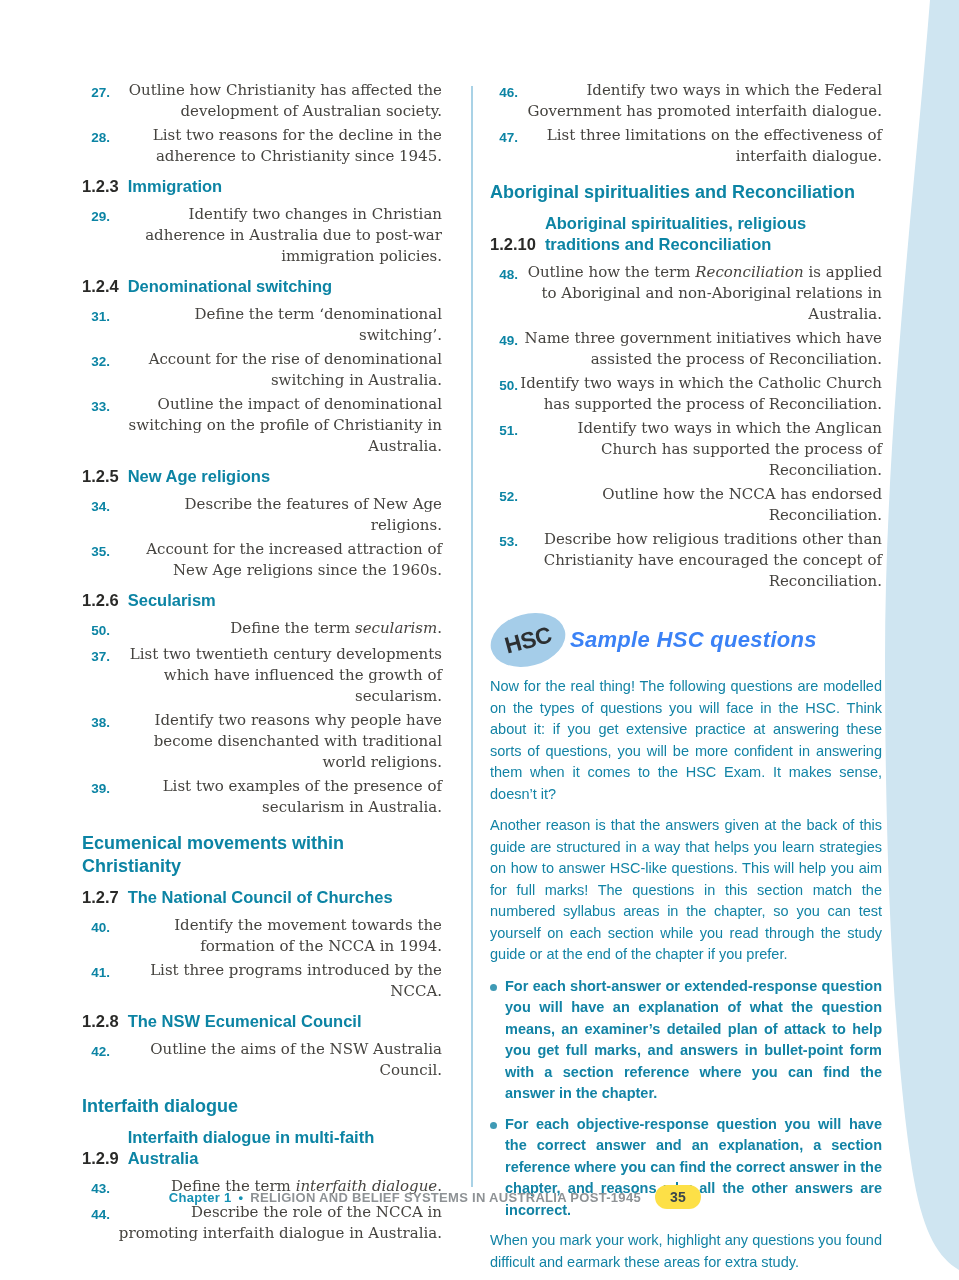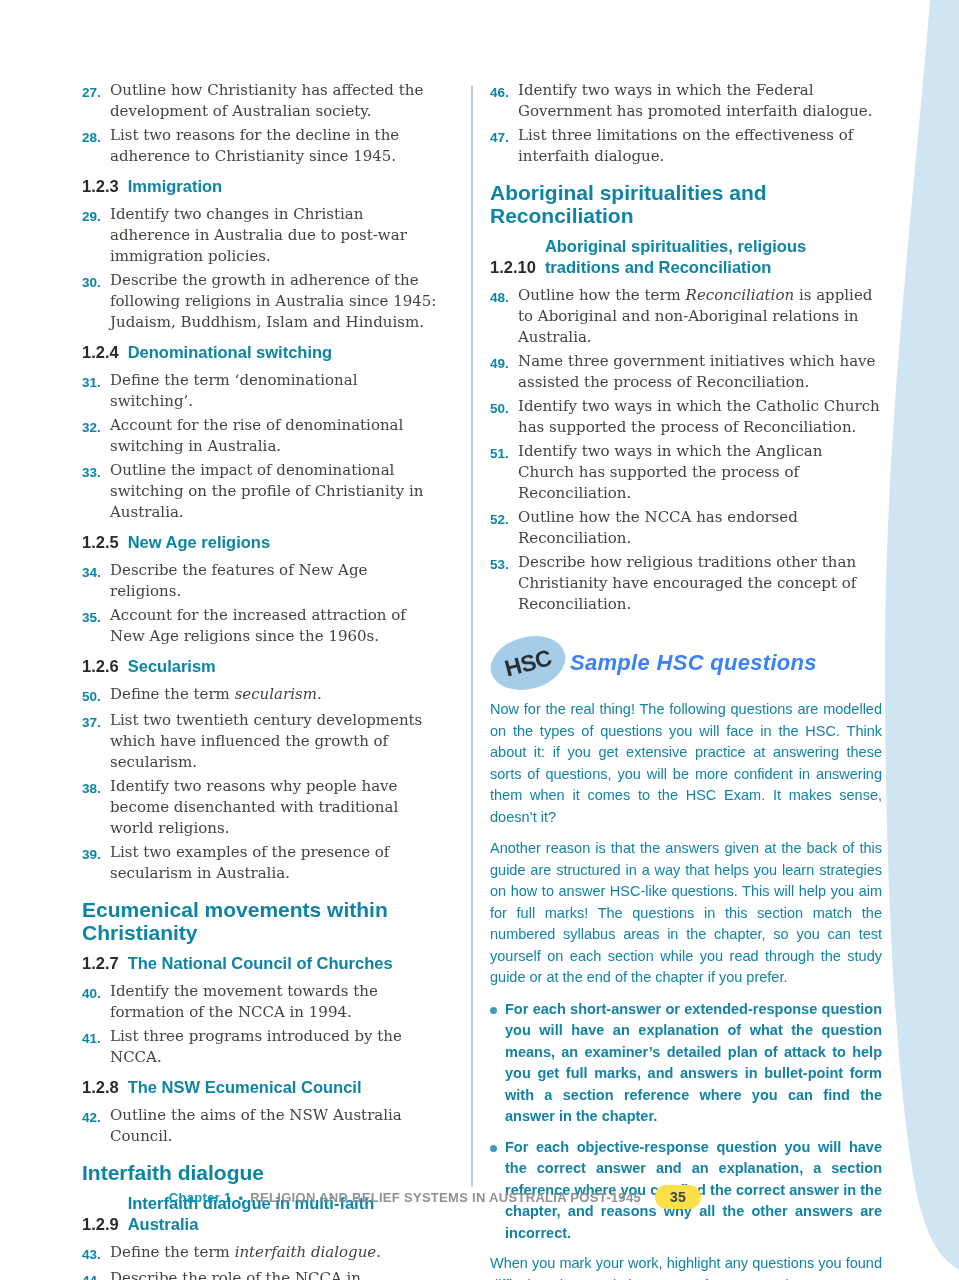--- a/index.html
+++ b/index.html
@@ -12,34 +12,34 @@
 
   
   .divider{position:absolute;left:471px;top:86px;width:2px;height:1101px;background:#a9d2e6;}
 
   .col{position:absolute;top:80px;}
   .col-left{left:82px;width:360px;}
   .col-right{left:490px;width:392px;}
 
   
   .q{display:flex;margin:0 0 3px 0;color:#45433f;
-     font-family:"DejaVu Serif",serif;font-size:15px;line-height:21px;}
+     font-family:"DejaVu Serif",serif;font-size:15px;line-height:21px;text-align:right;}
   .q .num{flex:0 0 28px;color:#0c84a4;font-family:"Liberation Sans",sans-serif;
           font-weight:bold;font-size:13.5px;padding-top:2px;}
   .q .txt{flex:1;}
   .q .txt em{font-style:italic;}
 
   
   .sub{display:flex;align-items:flex-end;margin:9px 0 7px 0;
        font-weight:bold;font-size:16.5px;line-height:21px;color:#2a2a28;}
   .sub .snum{margin-right:9px;flex:none;}
   .sub .lbl{color:#0c84a4;flex:1;}
 
   
-  .sec{margin:14px 0 4px 0;font-weight:bold;font-size:21px;line-height:23px;color:#0c84a4;}
+  .sec{margin:14px 0 4px 0;font-weight:bold;font-size:18px;line-height:23px;color:#0c84a4;}
 
   
   .hsc-head{display:flex;align-items:center;margin:22px 0 10px 0;}
   .hsc-badge{flex:none;width:76px;height:52px;background:#a5cde9;border-radius:50%;
              transform:rotate(-15deg);display:flex;align-items:center;justify-content:center;
              font-weight:bold;font-size:23px;color:#2c2f31;letter-spacing:-0.5px;}
   .hsc-title{margin-left:4px;font-weight:bold;font-style:italic;font-size:22px;
              color:#3b82f6;letter-spacing:0.3px;}
   .hsc-p{margin:0 0 10px 0;color:#1283a5;font-weight:normal;font-size:14.5px;
          line-height:21.5px;text-align:justify;}
@@ -79,24 +79,20 @@
         <span class="txt"><span>List two reasons for the decline in the adherence to Christianity since 1945.</span></span>
       </div>
       <div class="sub">
         <span class="snum">1.2.3</span>
         <span class="lbl">Immigration</span>
       </div>
       <div class="q">
         <span class="num">29.</span>
         <span class="txt"><span>Identify two changes in Christian adherence in Australia due to post-war immigration policies.</span></span>
       </div>
-      <div class="q">
-        <span class="num">30.</span>
-        <span class="txt"><span>Describe the growth in adherence of the following religions in Australia since 1945: Judaism, Buddhism, Islam and Hinduism.</span></span>
-      </div>
       <div class="sub">
         <span class="snum">1.2.4</span>
         <span class="lbl">Denominational switching</span>
       </div>
       <div class="q">
         <span class="num">31.</span>
         <span class="txt"><span>Define the term ‘denominational switching’.</span></span>
       </div>
       <div class="q">
         <span class="num">32.</span>

